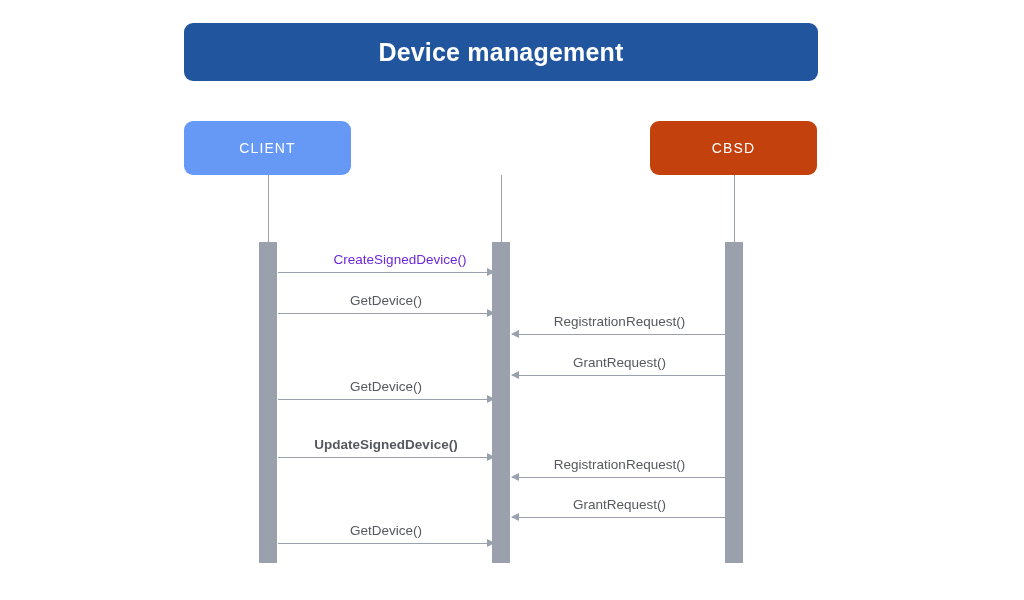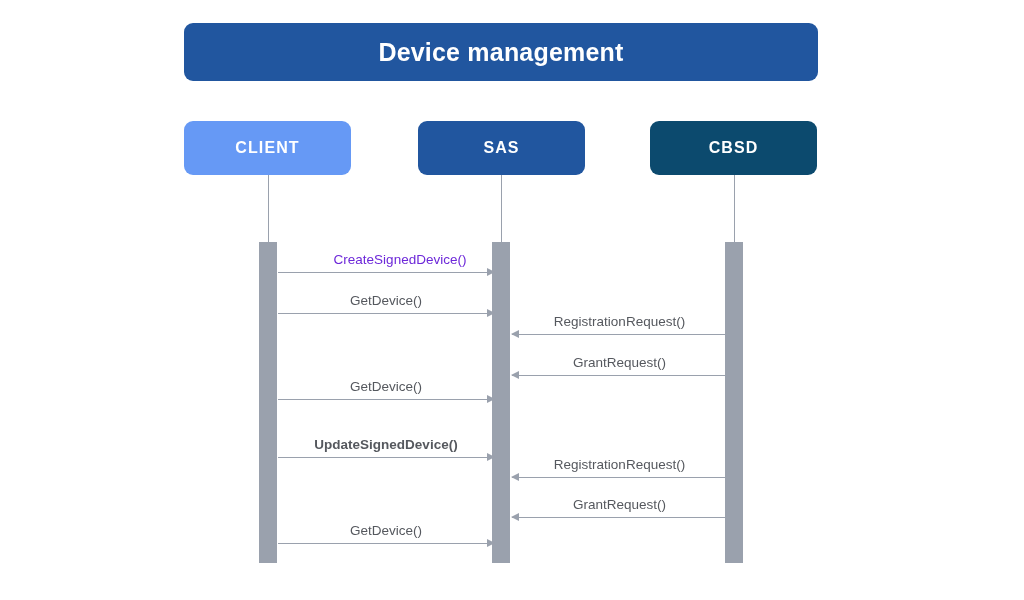--- a/index.html
+++ b/index.html
@@ -48,22 +48,22 @@
     width: 167px;
     height: 54px;
     border-radius: 9px;
     display: flex;
     align-items: center;
     justify-content: center;
     box-sizing: border-box;
   }
   .participant-box .participant-label {
     color: #ffffff;
-    font-size: 16px;
-    font-weight: 700;
+    font-size: 14px;
+    font-weight: 400;
     letter-spacing: 1.1px;
     line-height: 1;
   }
 
   
   .lifeline {
     position: absolute;
     top: 175px;
     width: 1px;
     background: #8d9199;
@@ -123,24 +123,21 @@
 
 <div id="canvas">
 
   <div class="title-banner" style="background: rgb(33, 86, 159);">
     <span class="title-text">Device management</span>
   </div>
 
   <div class="participant-box" style="left: 184px; background: rgb(102, 153, 245);">
     <span class="participant-label">CLIENT</span>
   </div>
-  <div class="participant-box" style="left: 418px; background: rgb(33, 86, 159);">
-    <span class="participant-label">SAS</span>
-  </div>
-  <div class="participant-box" style="left: 650px; background: #0c4a6e;">
+  <div class="participant-box" style="left: 650px; background: #c2410c;">
     <span class="participant-label">CBSD</span>
   </div>
 
   <div class="lifeline" style="left: 268px; height: 67px; background: rgb(154, 161, 173);"></div>
   <div class="lifeline" style="left: 501px; height: 67px; background: rgb(154, 161, 173);"></div>
   <div class="lifeline" style="left: 734px; height: 67px; background: rgb(154, 161, 173);"></div>
 
   <div class="activation" style="left: 259px; top: 242px; height: 321px; background: rgb(154, 161, 173);"></div>
   <div class="activation" style="left: 492px; top: 242px; height: 321px; background: rgb(154, 161, 173);"></div>
   <div class="activation" style="left: 725px; top: 242px; height: 321px; background: rgb(154, 161, 173);"></div>

